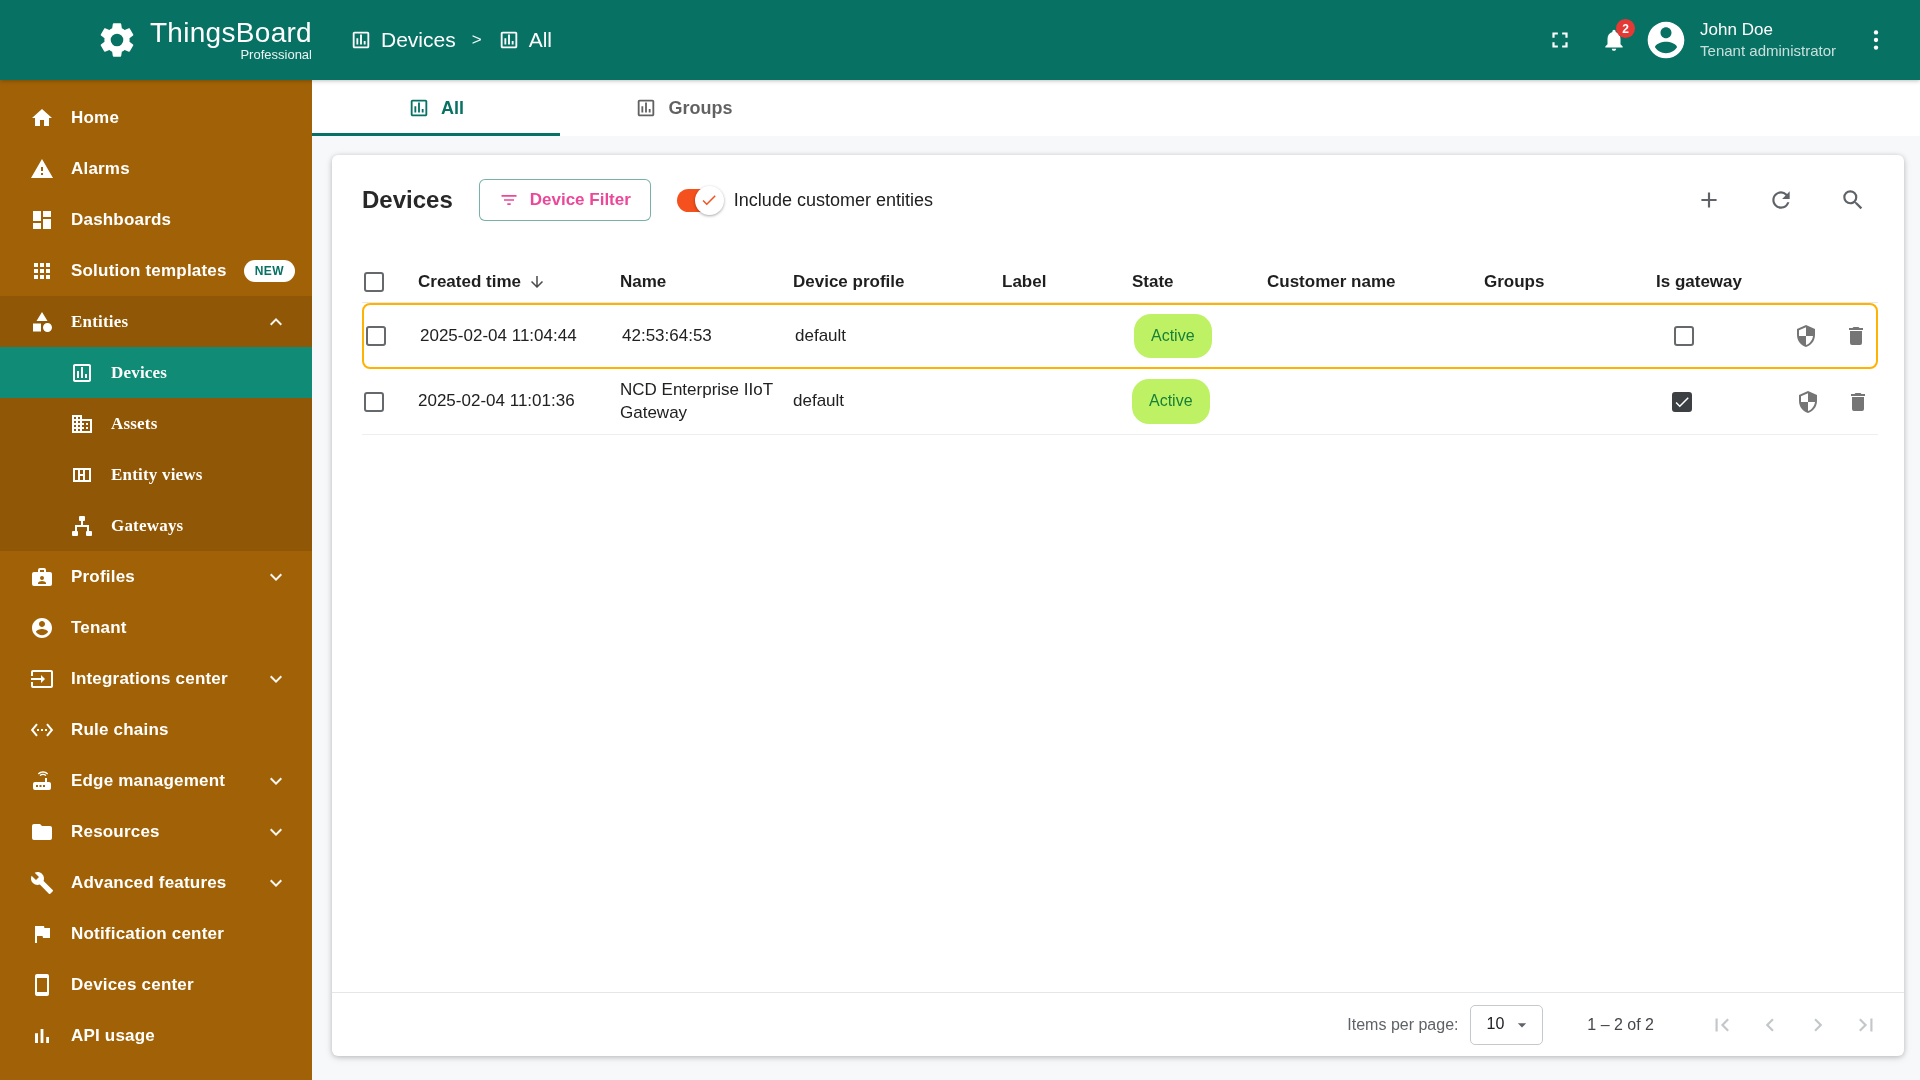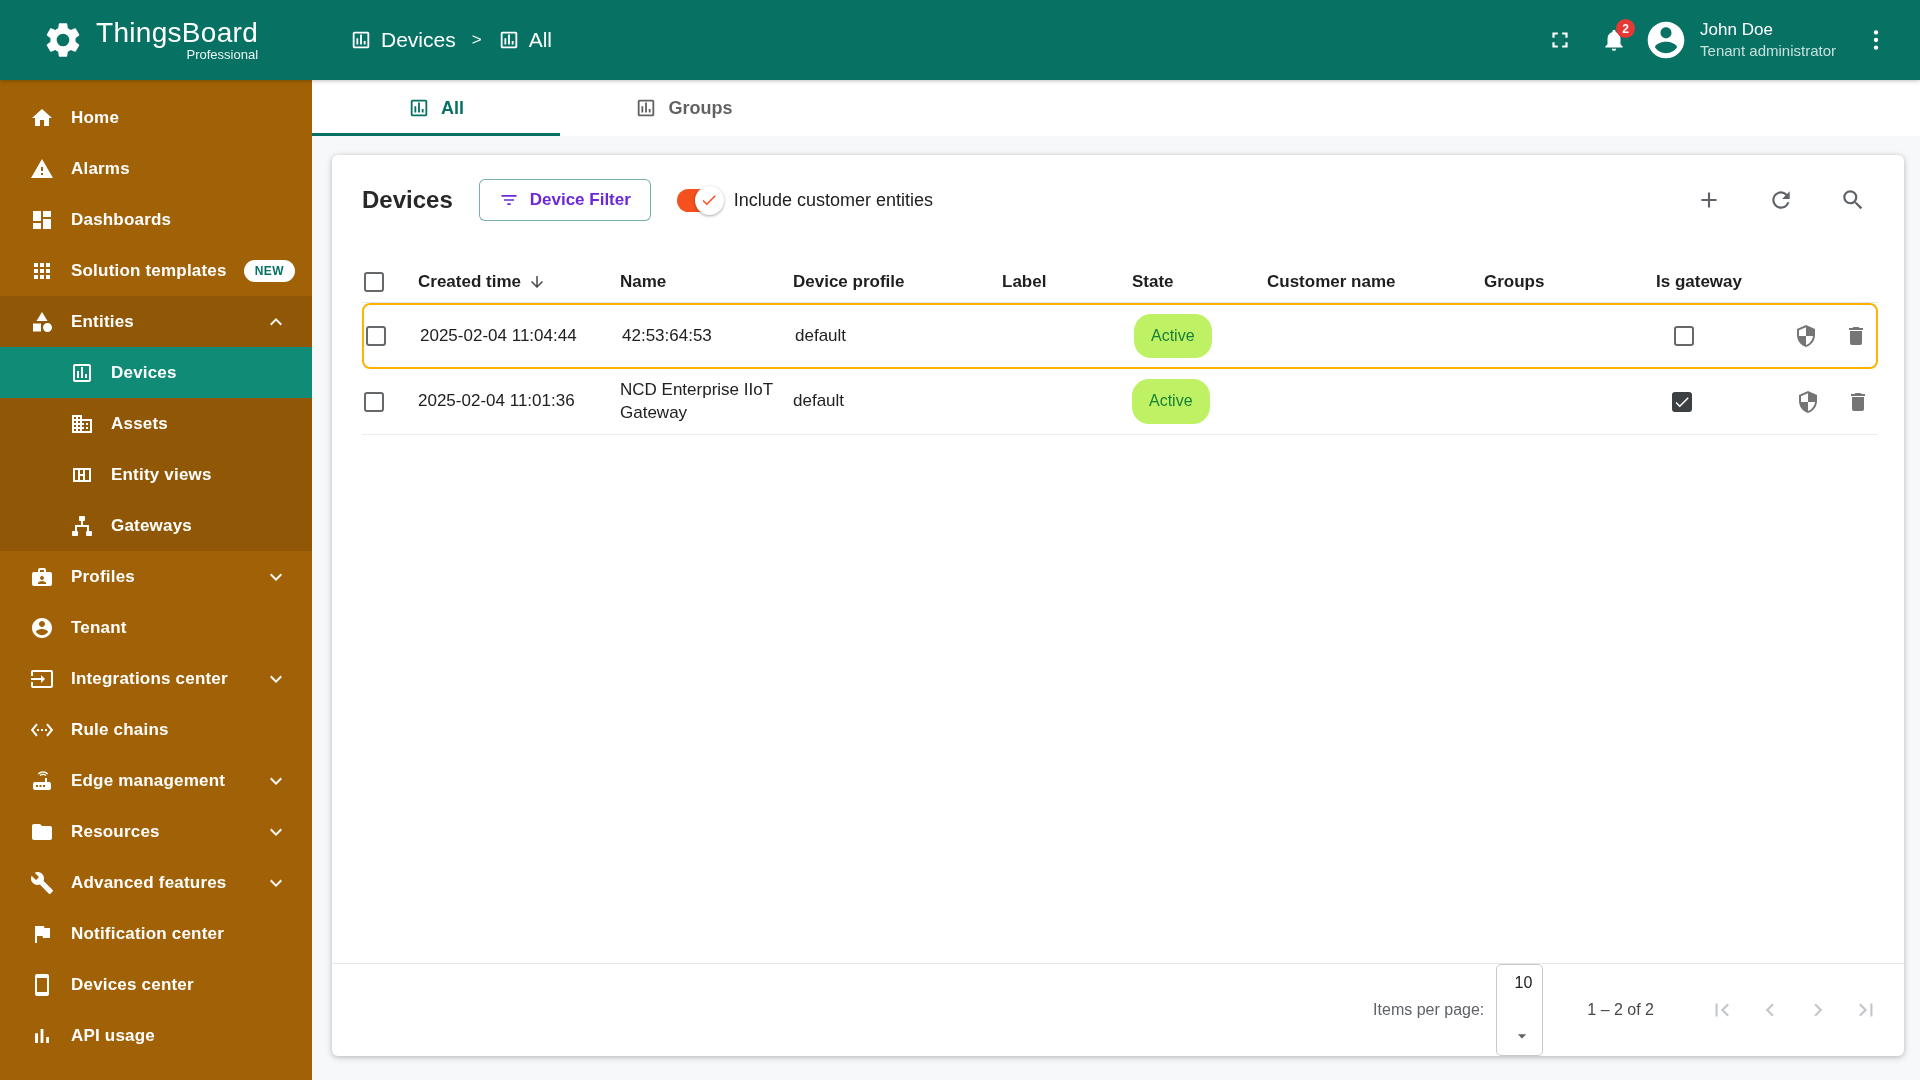--- a/index.html
+++ b/index.html
@@ -10,21 +10,21 @@
 
   svg.icon { width: 24px; height: 24px; fill: currentColor; flex: 0 0 auto; }
   svg.s18 { width: 18px; height: 18px; }
   svg.s20 { width: 20px; height: 20px; }
   svg.s22 { width: 22px; height: 22px; }
   svg.s26 { width: 26px; height: 26px; }
   svg.s44 { width: 44px; height: 44px; }
 
   
   .topbar { flex: 0 0 80px; background: #077163; color: #fff; display: flex; align-items: center; box-shadow: 0 1px 4px rgba(0,0,0,.25); z-index: 5; }
-  .logo-area { width: 312px; flex: 0 0 312px; display: flex; align-items: center; gap: 12px; padding-left: 42px; cursor: pointer; }
+  .logo-area { width: 312px; flex: 0 0 312px; display: flex; align-items: center; gap: 12px; padding-left: 42px; cursor: pointer; justify-content: flex-end; }
   .logo-gear { width: 42px; height: 42px; fill: #fff; }
   .logo-text { display: flex; flex-direction: column; line-height: 1.05; }
   .logo-name { font-size: 28px; font-weight: 500; letter-spacing: .3px; }
   .logo-sub { font-size: 13px; align-self: flex-end; color: rgba(255,255,255,.92); }
 
   .breadcrumb { display: flex; align-items: center; margin-left: 38px; font-size: 21px; }
   .crumb { display: flex; align-items: center; gap: 9px; cursor: pointer; }
   .crumb-sep { margin: 0 16px; font-size: 17px; color: rgba(255,255,255,.95); }
 
   .topbar-right { margin-left: auto; display: flex; align-items: center; gap: 6px; padding-right: 20px; }
@@ -36,38 +36,38 @@
   .user-name { font-size: 17px; }
   .user-role { font-size: 15px; color: rgba(255,255,255,.78); }
 
   
   .body { flex: 1; display: flex; min-height: 0; }
 
   
   .sidebar { width: 312px; flex: 0 0 312px; background: #a16207; color: #fff; padding-top: 12px; overflow: hidden; }
   .nav-item { height: 51px; display: flex; align-items: center; gap: 17px; padding: 0 24px 0 30px; font-size: 17px; font-weight: bold; letter-spacing: .2px; cursor: pointer; white-space: nowrap; }
   .nav-item .chev { margin-left: auto; opacity: .95; }
-  .nav-group { background: rgba(0,0,0,.10); }
+  .nav-group { background: rgba(0,0,0,.10); font-family: Liberation Serif, serif; }
   .nav-item.sub { padding-left: 70px; }
   .nav-item.active { background: #0f8b76; }
   .new-badge { margin-left: auto; background: #fff; color: #077163; font-size: 12px; font-weight: bold; padding: 4px 11px; border-radius: 11px; letter-spacing: .4px; }
 
   
   .content { flex: 1; display: flex; flex-direction: column; min-width: 0; background: #f6f8f9; }
   .tabbar { background: #fff; height: 56px; display: flex; flex: 0 0 56px; }
   .tab { min-width: 248px; display: flex; align-items: center; justify-content: center; gap: 11px; font-size: 18px; font-weight: bold; color: rgba(0,0,0,.62); position: relative; cursor: pointer; }
   .tab.active { color: #077163; }
   .tab.active::after { content: ""; position: absolute; left: 0; right: 0; bottom: 0; height: 3px; background: #077163; }
 
   .content-pad { flex: 1; display: flex; padding: 19px 24px 24px 20px; min-height: 0; }
   .card { flex: 1; background: #fff; border-radius: 6px; box-shadow: 0 1px 5px rgba(0,0,0,.2), 0 2px 10px rgba(0,0,0,.09); display: flex; flex-direction: column; min-height: 0; }
 
   .card-toolbar { flex: 0 0 90px; display: flex; align-items: center; padding: 0 28px 0 30px; gap: 26px; }
   .card-title { font-size: 24px; font-weight: 600; color: #282828; }
-  .filter-btn { display: flex; align-items: center; gap: 11px; border: 1px solid rgba(7,113,99,.55); color: #6d28d9; background: #fff; font-weight: bold; font-size: 17px; font-family: inherit; padding: 10px 19px; border-radius: 6px; cursor: pointer; }
+  .filter-btn { display: flex; align-items: center; gap: 11px; border: 1px solid rgba(7,113,99,.55); color: #ec4899; background: #fff; font-weight: bold; font-size: 17px; font-family: inherit; padding: 10px 19px; border-radius: 6px; cursor: pointer; }
   .toggle-wrap { display: flex; align-items: center; gap: 13px; cursor: pointer; }
   .toggle { position: relative; width: 44px; height: 23px; border-radius: 12px; background: #f4511e; }
   .toggle-knob { position: absolute; right: -3px; top: -3px; width: 29px; height: 29px; border-radius: 50%; background: #fff; box-shadow: 0 1px 3px rgba(0,0,0,.35); display: flex; align-items: center; justify-content: center; color: #f4511e; }
   .toggle-label { font-size: 18px; color: #212121; }
   .toolbar-spacer { flex: 1; }
   .toolbar-iconbtn { width: 46px; height: 46px; border: none; background: transparent; border-radius: 50%; display: flex; align-items: center; justify-content: center; color: #5f6368; cursor: pointer; }
 
   
   .table { padding: 0 26px 0 30px; }
   .tgrid { display: grid; grid-template-columns: 56px 202px 173px 209px 130px 135px 217px 172px 130px 1fr; align-items: center; }
@@ -80,21 +80,21 @@
   .cb { width: 20px; height: 20px; border: 2px solid #65696b; border-radius: 3px; background: #fff; margin-left: 2px; cursor: pointer; display: flex; align-items: center; justify-content: center; }
   .cb.checked { background: #3c4043; border-color: #3c4043; color: #fff; }
   .cb-gateway { margin-left: 16px; }
   .state-badge { display: inline-block; background: #bef264; color: #198038; font-size: 16px; padding: 12px 17px; border-radius: 17px; text-align: right; }
   .actions { display: flex; justify-content: flex-end; gap: 14px; padding-right: 2px; }
   .row-actionbtn { width: 36px; height: 36px; border: none; background: transparent; color: #757575; display: flex; align-items: center; justify-content: center; cursor: pointer; border-radius: 50%; }
 
   
   .card-footer { margin-top: auto; flex: 0 0 64px; border-top: 1px solid #e4e6e8; display: flex; align-items: center; justify-content: flex-end; color: #5f6368; font-size: 16px; padding-right: 16px; }
   .ipp-label { margin-right: 12px; }
-  .ipp-select { display: flex; align-items: flex-end; gap: 34px; border: 1px solid #c6c9cb; border-radius: 5px; padding: 9px 10px 9px 15px; font-size: 16px; color: #202124; background: #fff; cursor: pointer; flex-direction: column; }
+  .ipp-select { display: flex; align-items: flex-start; gap: 8px; border: 1px solid #c6c9cb; border-radius: 5px; padding: 9px 10px 9px 15px; font-size: 16px; color: #202124; background: #fff; cursor: pointer; }
   .ipp-select .caret { color: #5f6368; }
   .range-label { margin: 0 46px 0 44px; color: #44474a; }
   .pager { display: flex; align-items: center; gap: 4px; }
   .pagerbtn { width: 44px; height: 44px; border: none; background: transparent; border-radius: 50%; display: flex; align-items: center; justify-content: center; color: #c4c7c9; }
 </style>
 </head>
 <body>
 
 <svg width="0" height="0" style="position:absolute" aria-hidden="true">
   <defs>

